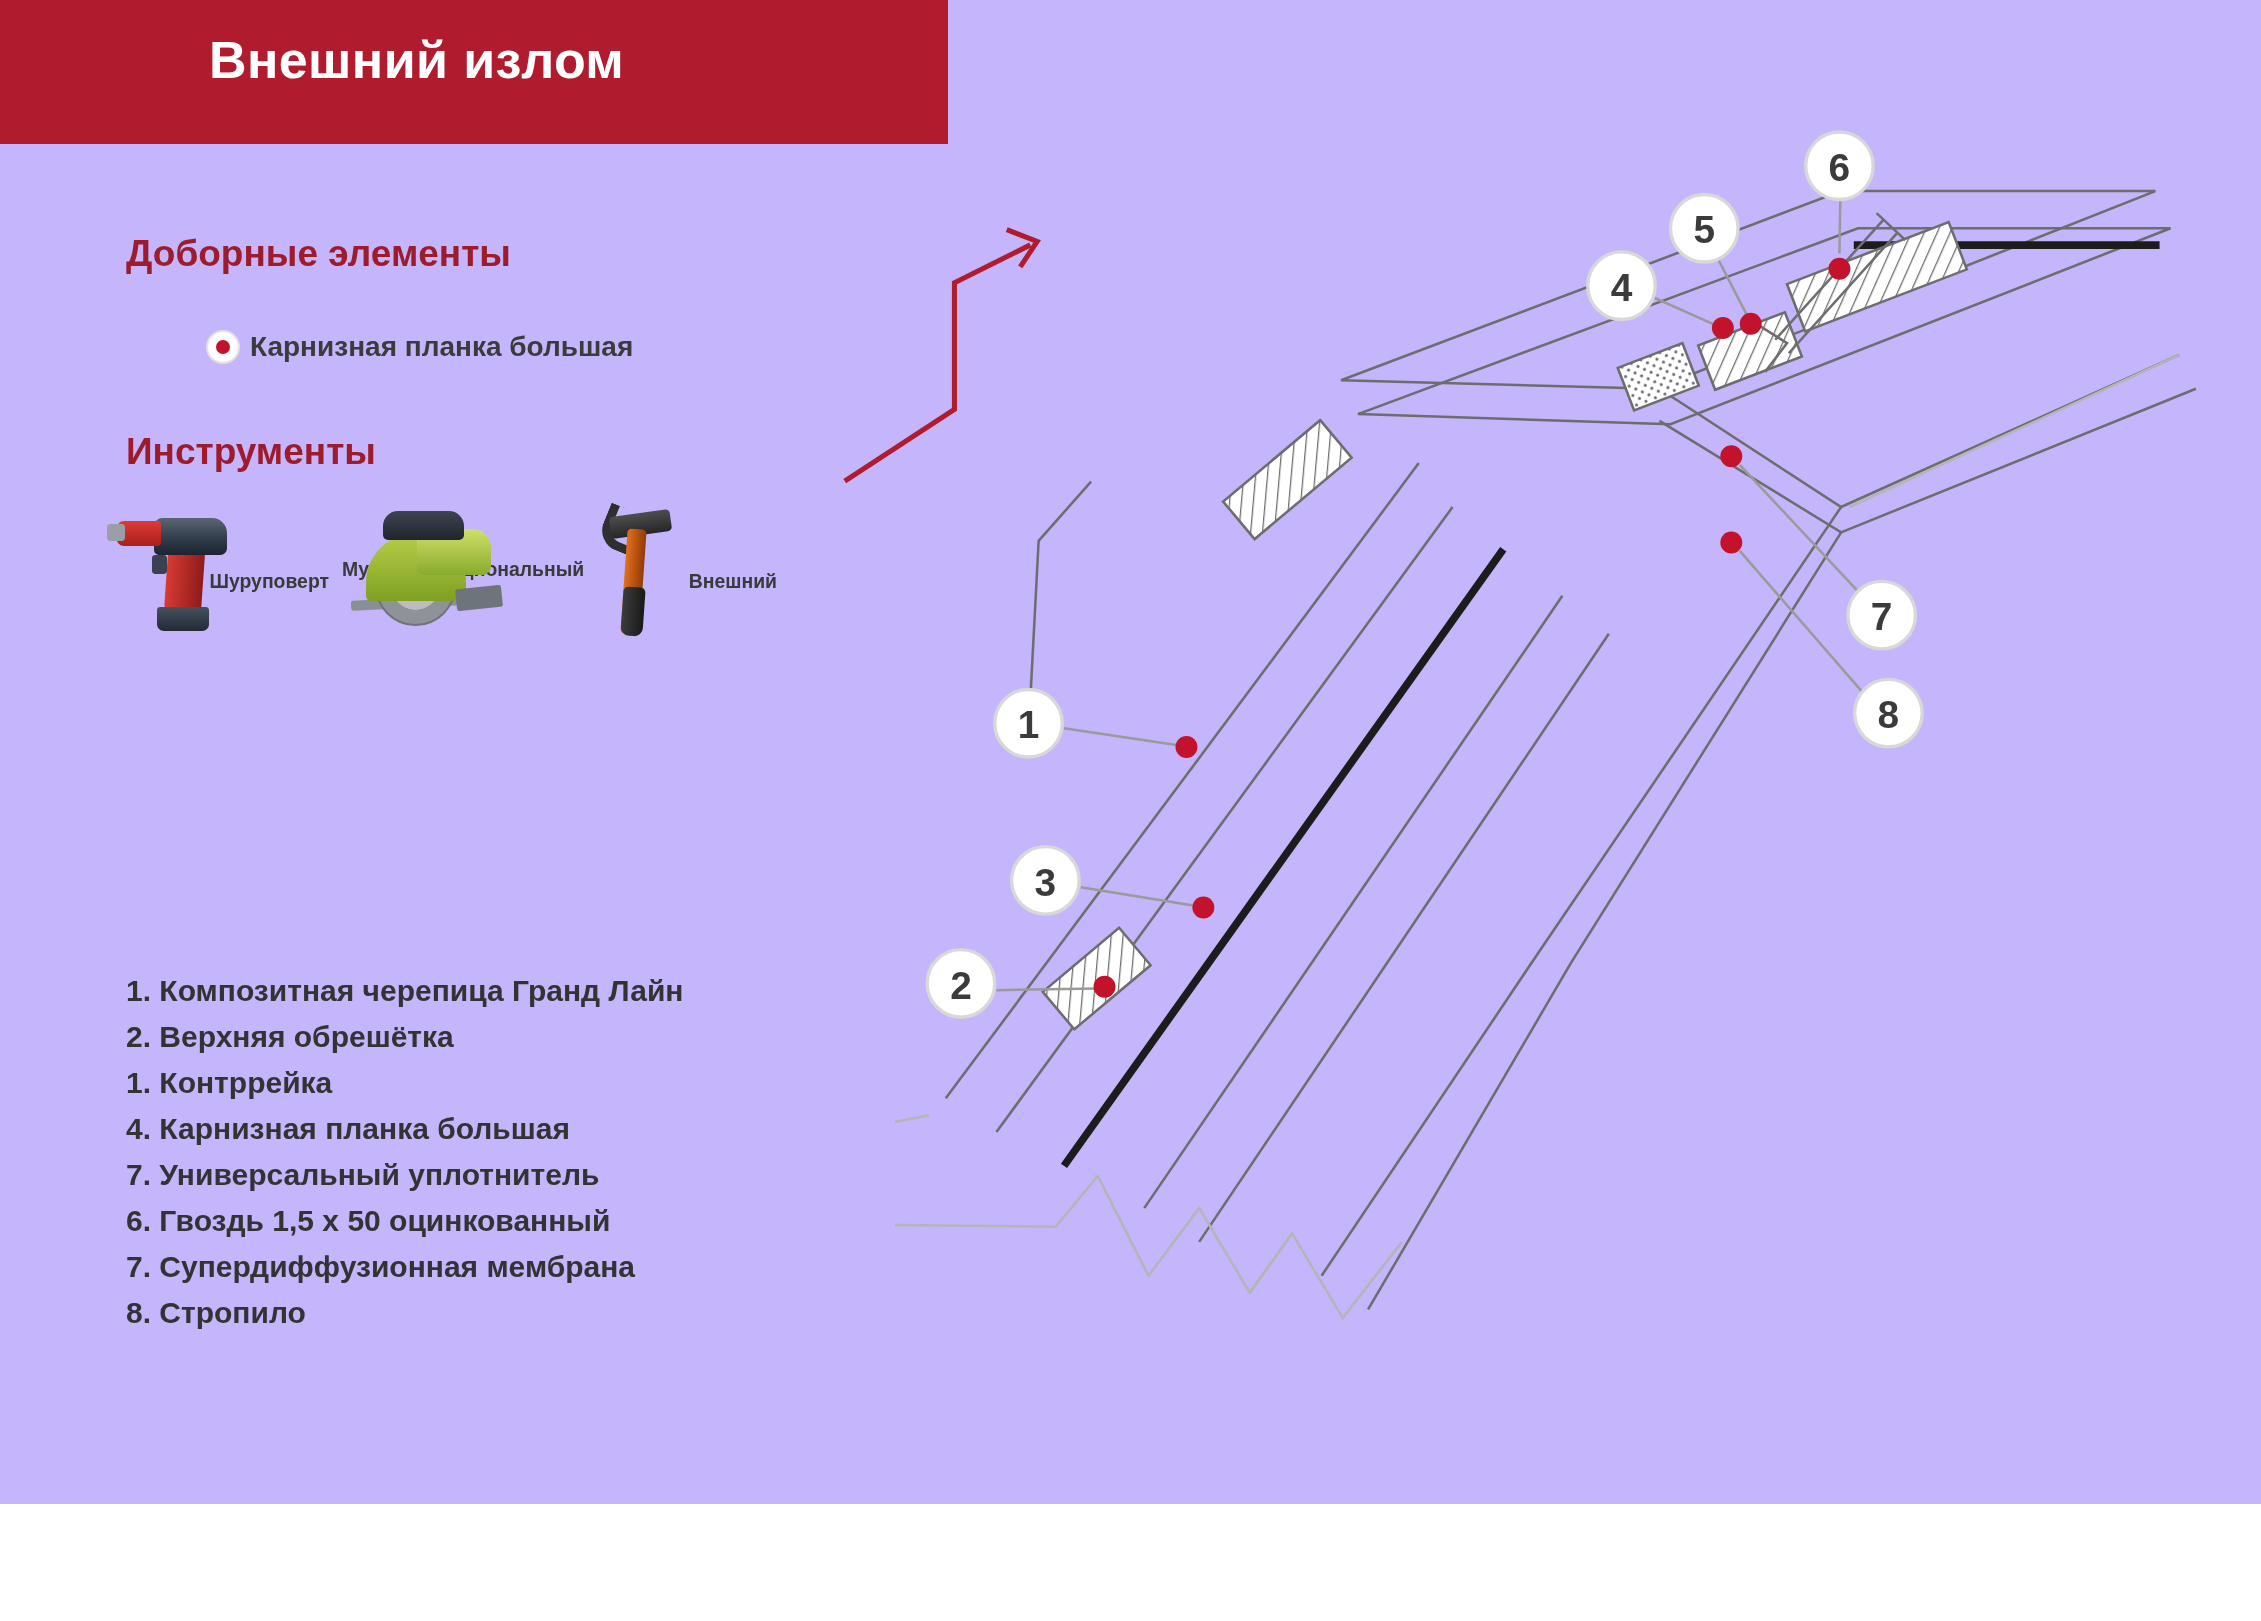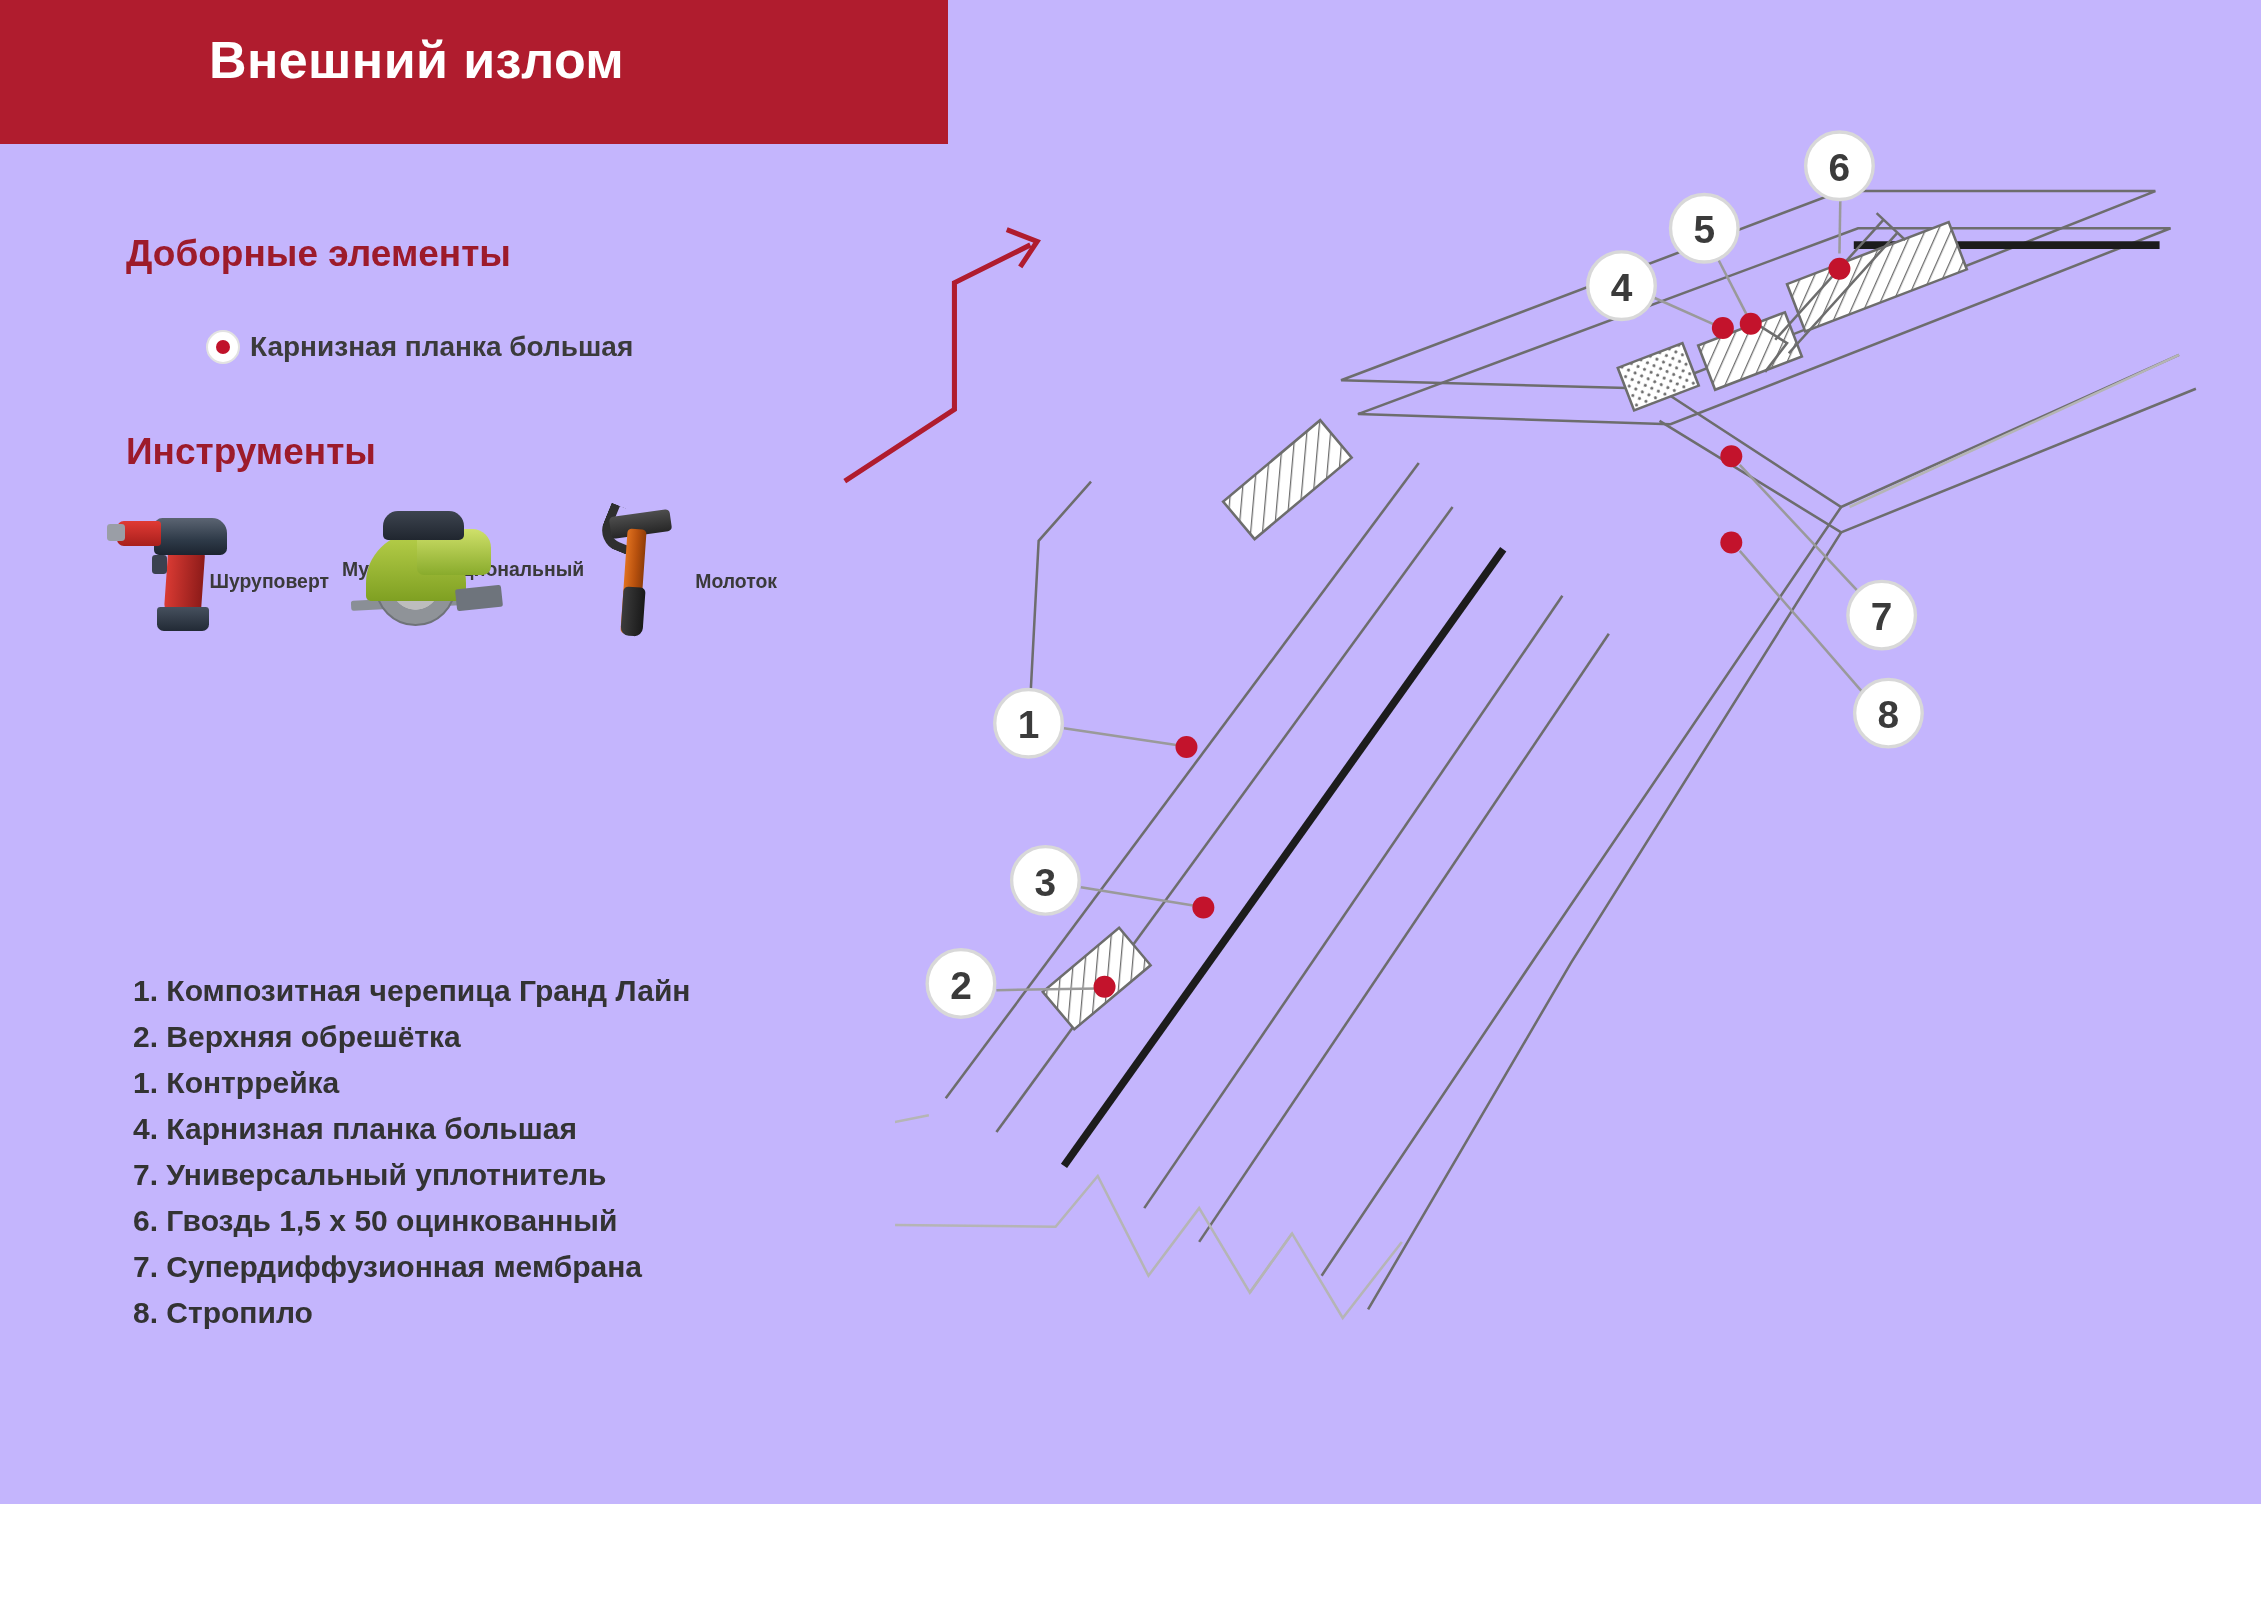--- a/index.html
+++ b/index.html
@@ -216,21 +216,21 @@
   .ham-grip {
     position: absolute; left: 69px; top: 88px; width: 22px; height: 49px;
     background: linear-gradient(90deg,#3c3c3c 0%, #191919 100%);
     border-radius: 5px 5px 8.4px 8.4px;
     transform: rotate(4deg);
   }
 
   
   #legend {
     position: absolute;
-    left: 96px;
+    left: 89px;
     top: 824px;
     width: 828px;
   }
   .legend-item {
     font-size: 30px;
     font-weight: bold;
     color: #333333;
     line-height: 46px;
     white-space: nowrap;
   }
@@ -317,21 +317,21 @@
         <div class="tool-caption">Мультифункциональный резак</div>
       </div>
 
       <div class="tool">
         <div class="tool-art">
           <span class="ham-claw"></span>
           <span class="ham-head"></span>
           <span class="ham-handle"></span>
           <span class="ham-grip"></span>
         </div>
-        <div class="tool-caption">Молоток</div>
+        <div class="tool-caption">Внешний</div>
       </div>
 
     </div>
 
     <div id="legend">
       <div class="legend-item">1. Композитная черепица Гранд Лайн</div>
       <div class="legend-item">2. Верхняя обрешётка</div>
       <div class="legend-item">1. Контррейка</div>
       <div class="legend-item">4. Карнизная планка большая</div>
       <div class="legend-item">7. Универсальный уплотнитель</div>

